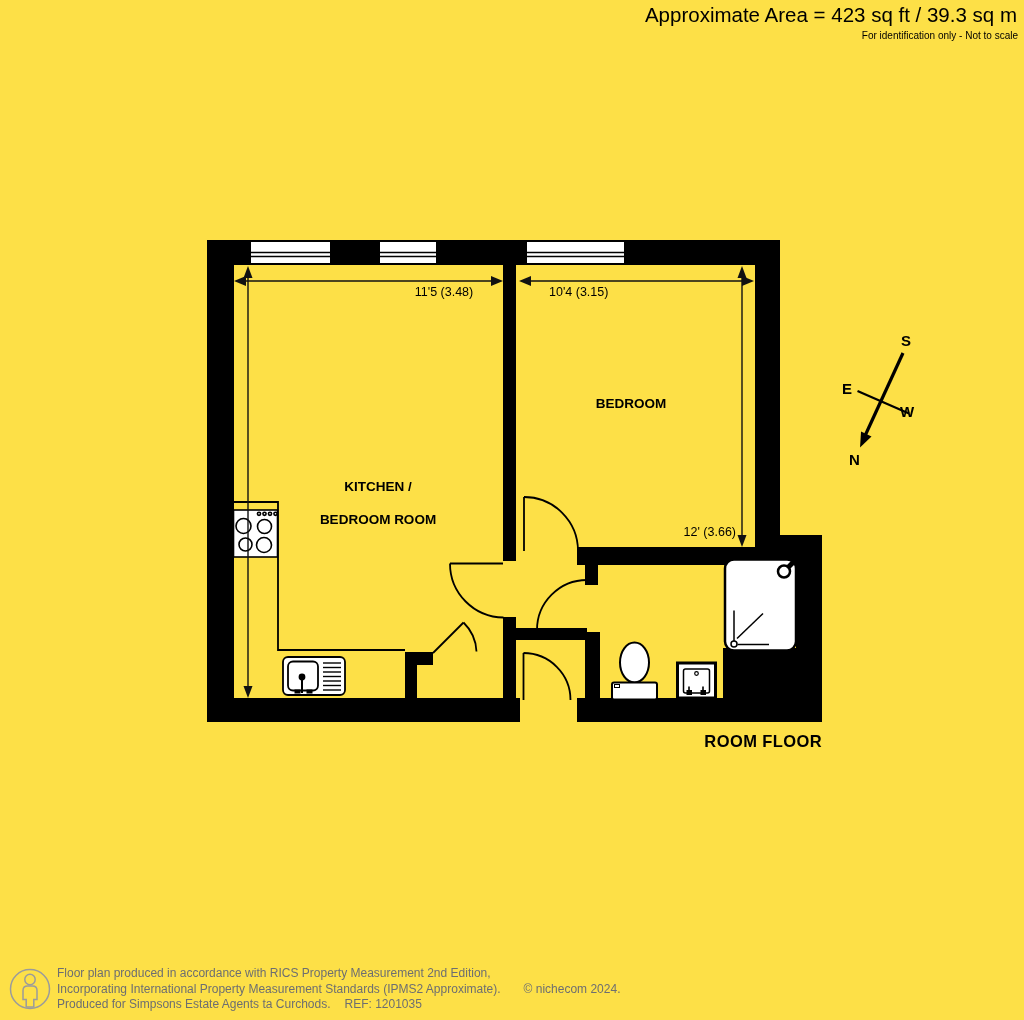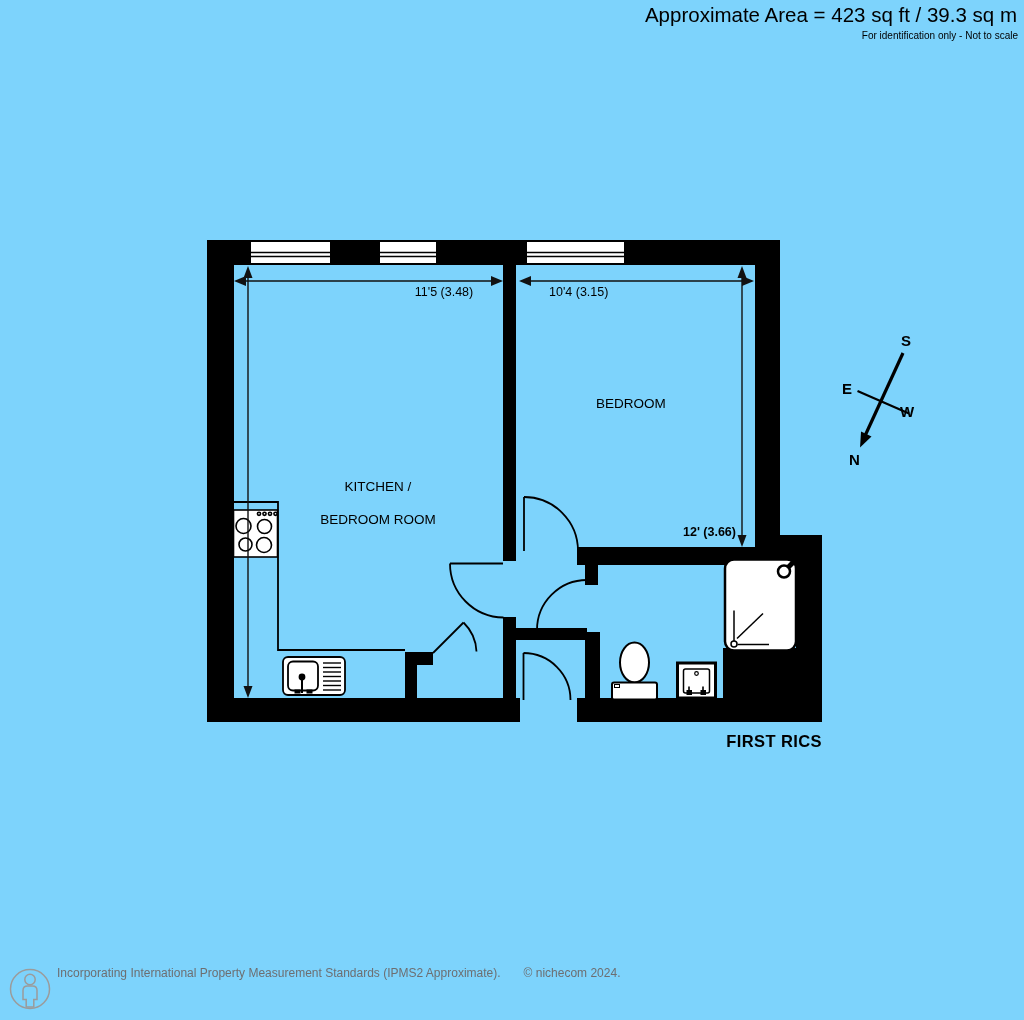--- a/index.html
+++ b/index.html
@@ -1,36 +1,36 @@
 <!DOCTYPE html>
 <html><head>
 <meta charset="utf-8">
 <style>
   html,body{margin:0;padding:0;background:#ffffff;}
   .page{
     position:relative;
     width:1024px;height:1020px;
-    background:#7dd3fc;
+    background:#fde047;
     font-family:"Liberation Sans", sans-serif;
     overflow:hidden;
   }
   .abs{position:absolute;}
   svg{display:block;}
   .title{
     top:3px;right:7px;
     font-size:20.5px;color:#000;
     white-space:nowrap;
   }
   .subtitle{
     top:30px;right:6px;
     font-size:10px;color:#000;
     white-space:nowrap;
   }
   .room-label{
-    font-weight:normal;font-size:13.5px;color:#000;
+    font-weight:bold;font-size:13.5px;color:#000;
     text-align:center;line-height:16.5px;
     white-space:pre-line;
   }
   .dim-label{
     font-size:12.5px;color:#000;white-space:nowrap;
   }
   .floor-label{
     top:732px;left:650px;width:172px;text-align:right;
     font-weight:bold;font-size:16.5px;color:#000;
     letter-spacing:0.4px;white-space:nowrap;
@@ -199,29 +199,33 @@
   <div class="abs subtitle">For identification only - Not to scale</div>
 
   <div class="abs room-label" style="left:298px;top:462px;width:160px;">
     <div>KITCHEN /</div>
     <div>BEDROOM ROOM</div>
   </div>
   <div class="abs room-label" style="left:551px;top:396px;width:160px;">BEDROOM</div>
 
   <div class="abs dim-label" style="left:389px;top:285px;width:110px;text-align:center;">11'5 (3.48)</div>
   <div class="abs dim-label" style="left:524px;top:285px;margin-left:25px;">10'4 (3.15)</div>
-  <div class="abs dim-label" style="left:656px;top:525px;width:80px;text-align:right;font-weight:bold;">12' (3.66)</div>
+  <div class="abs dim-label" style="left:656px;top:525px;width:80px;text-align:right;">12' (3.66)</div>
   <div class="abs dim-label" style="left:251px;top:700px;">18'6 (5.64)</div>
 
-  <div class="abs floor-label">FIRST RICS</div>
+  <div class="abs floor-label">ROOM FLOOR</div>
 
   <div class="abs compass-letter" style="left:901px;top:332px;">S</div>
   <div class="abs compass-letter" style="left:842px;top:380px;">E</div>
   <div class="abs compass-letter" style="left:900px;top:403px;">W</div>
   <div class="abs compass-letter" style="left:849px;top:451px;">N</div>
 
   <div class="abs footer">
+    <div>Floor plan produced in accordance with RICS Property Measurement 2nd Edition,</div>
     <div>
       <span>Incorporating International Property Measurement Standards (IPMS2 Approximate).</span><span class="gap1">© nichecom 2024.</span>
     </div>
+    <div>
+      <span>Produced for Simpsons Estate Agents ta Curchods.</span><span class="gap2">REF: 1201035</span>
+    </div>
   </div>
 
 </div>
 
 </body></html>

